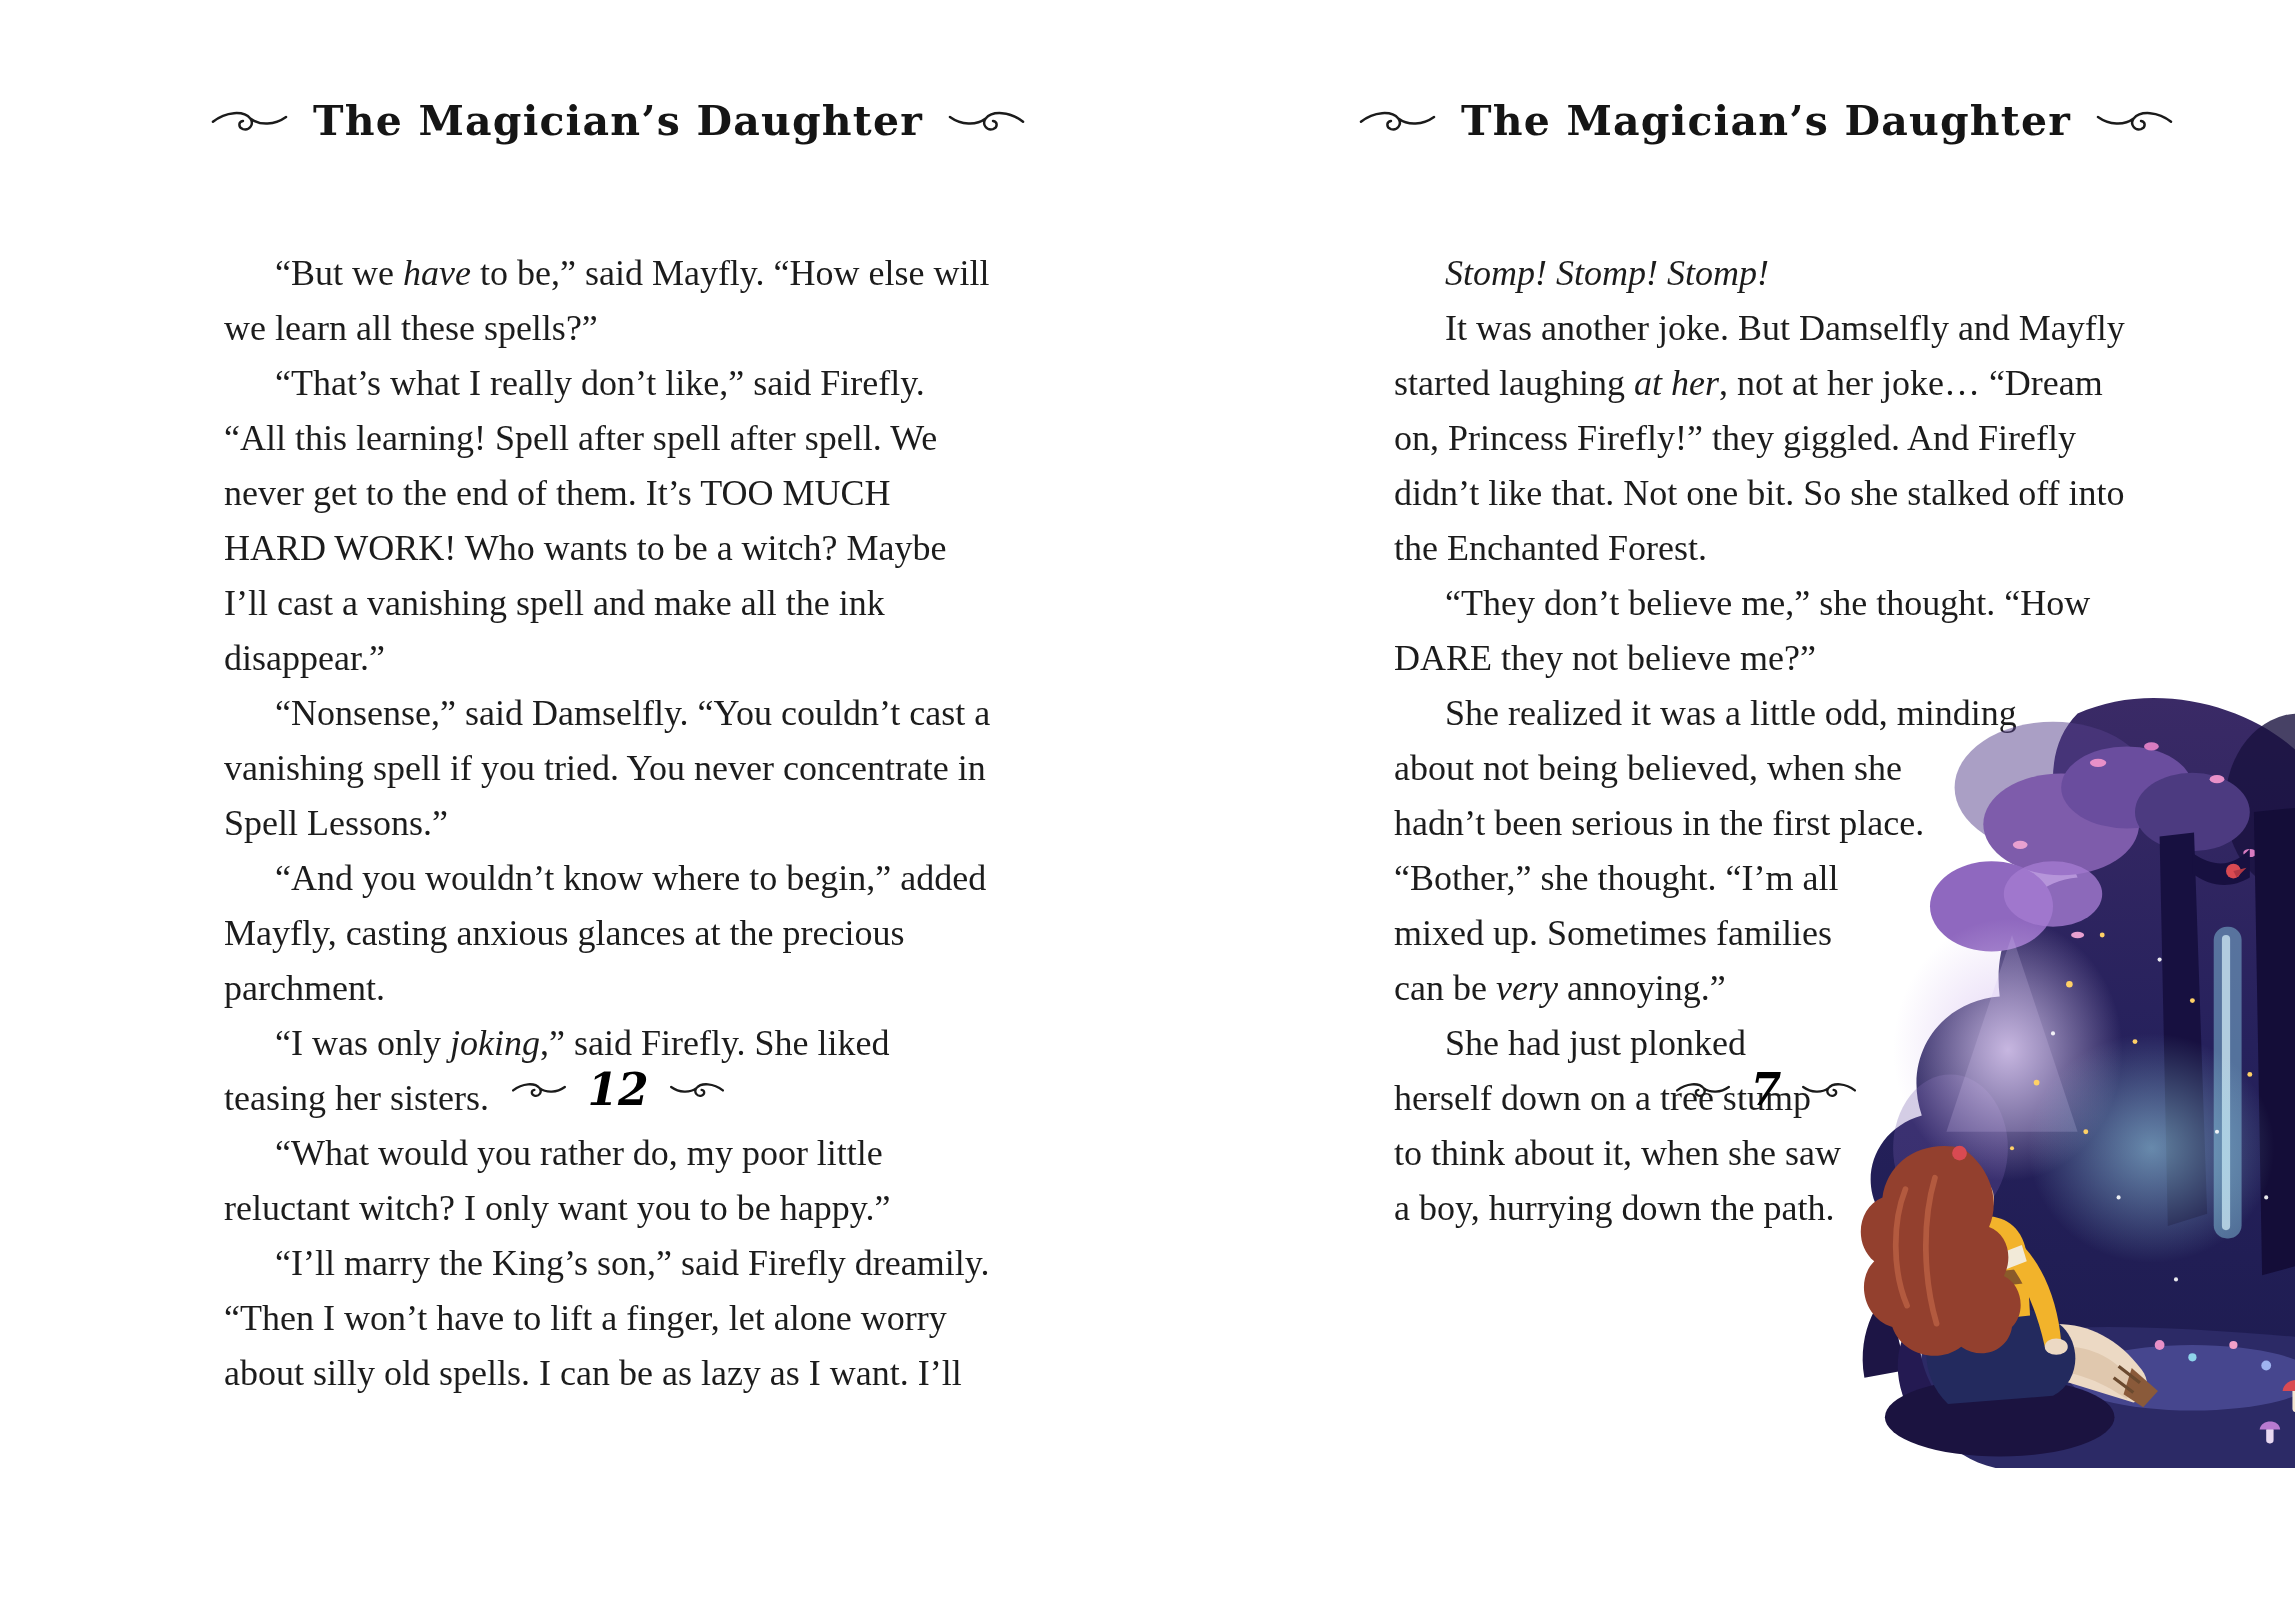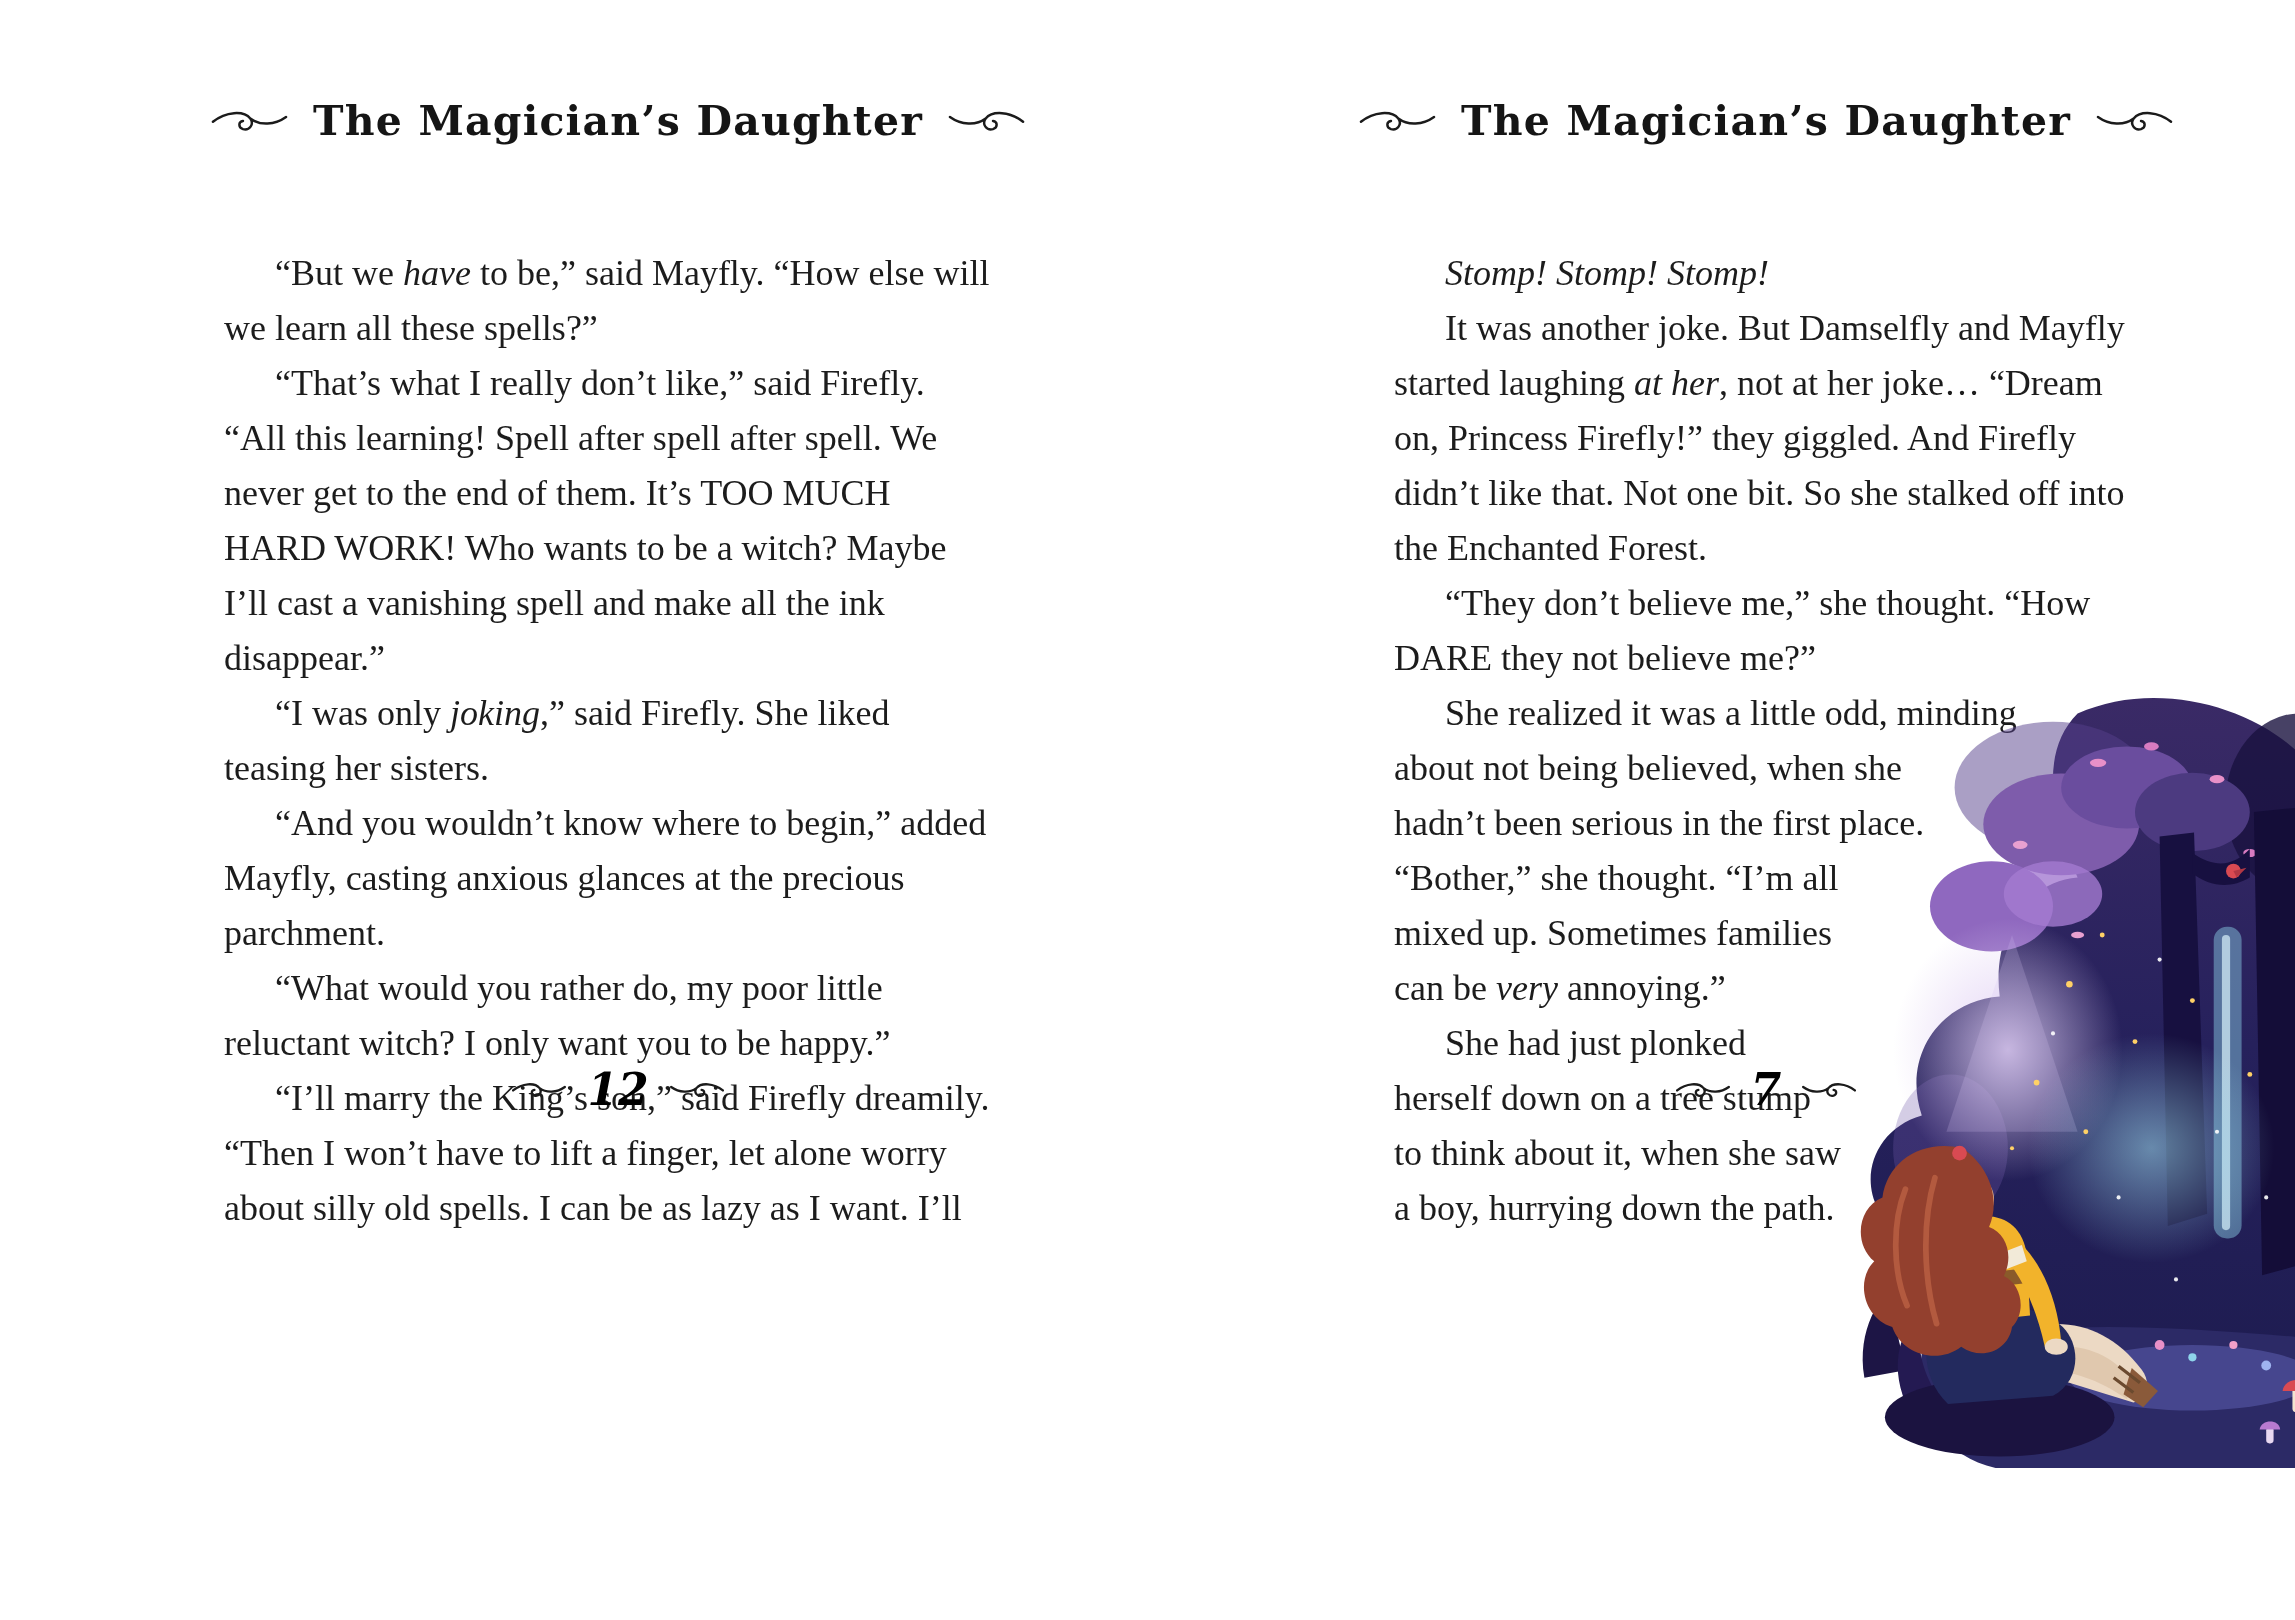--- a/index.html
+++ b/index.html
@@ -88,22 +88,23 @@
       <span class="flourish mirror">
         <svg width="77" height="26" viewBox="0 0 94 32">
             <path d="M2,17 C18,4 40,3 48,13 C53,20 47,28 39,26 C33,24 33,17 39,16 M48,13 C60,22 78,21 92,11" fill="none" stroke="#1b1b1b" stroke-width="3" stroke-linecap="round"></path>
           </svg>
       </span>
     </header>
 
     <div class="body-text">
         <p><span>“But we </span><span class="ital">have</span><span> to be,” said Mayfly. “How else will we learn all these spells?”</span></p>
         <p><span>“That’s what I really don’t like,” said Firefly. “All this learning! Spell after spell after spell. We never get to the end of them. It’s TOO MUCH HARD WORK! Who wants to be a witch? Maybe I’ll cast a vanishing spell and make all the ink disappear.”</span></p>
+        <p><span>“Nonsense,” said Damselfly. “You couldn’t cast a vanishing spell if you tried. You never concentrate in Spell Lessons.”</span></p>
+        <p><span>“And you wouldn’t know where to begin,” added Mayfly, casting anxious glances at the precious parchment.</span></p>
         <p><span>“I was only </span><span class="ital">joking</span><span>,” said Firefly. She liked teasing her sisters.</span></p>
-        <p><span>“And you wouldn’t know where to begin,” added Mayfly, casting anxious glances at the precious parchment.</span></p>
         <p><span>“What would you rather do, my poor little reluctant witch? I only want you to be happy.”</span></p>
         <p><span>“I’ll marry the King’s son,” said Firefly dreamily. “Then I won’t have to lift a finger, let alone worry about silly old spells. I can be as lazy as I want. I’ll</span></p>
       </div>
 
     <footer class="folio">
       <span class="flourish">
         <svg width="54" height="19.7" viewBox="0 0 94 32">
             <path d="M2,17 C18,4 40,3 48,13 C53,20 47,28 39,26 C33,24 33,17 39,16 M48,13 C60,22 78,21 92,11" fill="none" stroke="#1b1b1b" stroke-width="4" stroke-linecap="round"></path>
           </svg>
       </span>

